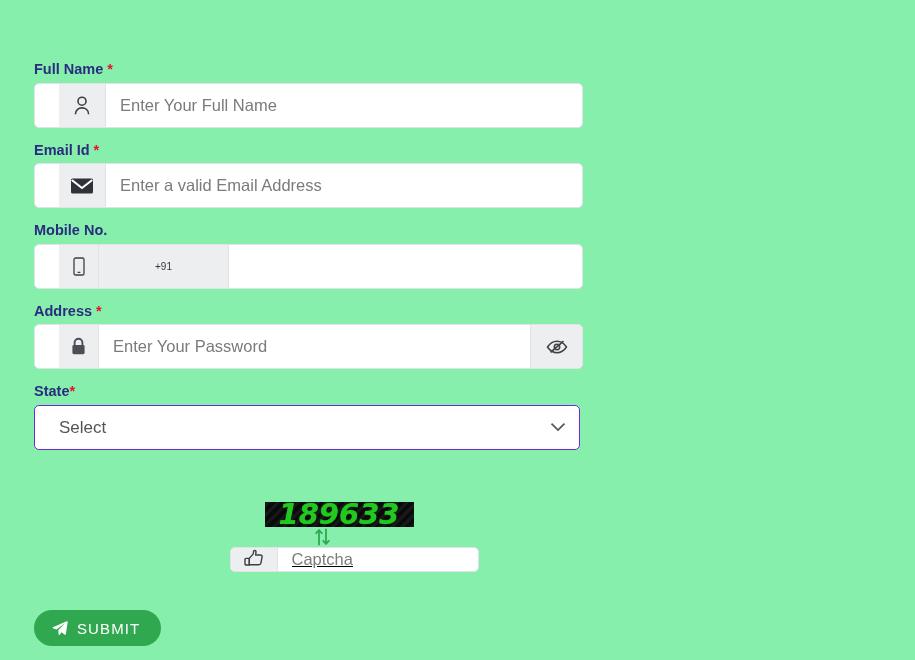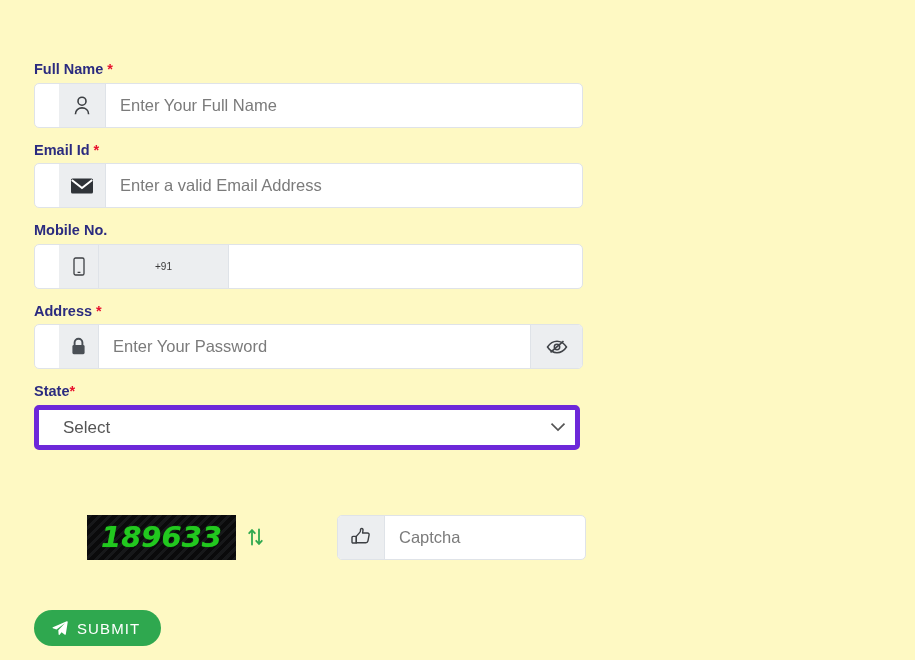--- a/index.html
+++ b/index.html
@@ -3,21 +3,21 @@
 <meta charset="utf-8">
 <style>
   * { box-sizing: border-box; }
   html, body {
     margin: 0; padding: 0;
     width: 915px; height: 660px;
     background: #ffffff;
     font-family: "Liberation Sans", sans-serif;
     overflow: hidden;
   }
-  .page { position: relative; width: 915px; height: 660px; background: #fef9c3; }
+  .page { position: relative; width: 915px; height: 660px; background: #86efac; }
   .form { position: absolute; left: 34px; top: 62px; width: 549px; }
 
   .field-label {
     font-size: 14.5px;
     font-weight: bold;
     color: #2b2b7f;
     line-height: 1;
     margin: 0 0 6px 0;
     display: block;
   }
@@ -82,45 +82,46 @@
     position: relative;
     width: 546px;
     height: 45px;
     margin-bottom: 4px;
   }
   select.state {
     width: 100%;
     height: 100%;
     -webkit-appearance: none;
     appearance: none;
-    border: 5px solid #6d28d9;
+    border: 1px solid #6d28d9;
     border-radius: 5px;
     background: #fff;
     padding: 0 34px 0 24px;
     font-size: 17px;
     color: #555;
     font-family: "Liberation Sans", sans-serif;
     outline: none;
   }
   .chev {
     position: absolute;
     right: 14px; top: 50%;
     transform: translateY(-50%);
     pointer-events: none;
     color: #555;
     display: flex;
   }
 
   .captcha-row {
     position: absolute;
-    left: 11px; top: 440px;
+    left: 4px; top: 440px;
     width: 560px;
     height: 70px;
     display: flex;
     align-items: center;
+    flex-direction: column;
   }
   .captcha-img {
     position: relative;
     width: 149px;
     height: 45px;
     margin-left: 42px;
     background-color: #111112;
     background-image: repeating-linear-gradient(
       -45deg,
       #17181a 0px, #17181a 3px,
@@ -149,20 +150,21 @@
   .captcha-input-group {
     margin-left: 72px;
     display: flex;
     align-items: stretch;
     width: 249px;
     height: 45px;
     border: 1px solid #dfe3e8;
     border-radius: 5px;
     overflow: hidden;
     background: #fff;
+    text-decoration: underline;
   }
 
   .submit-row {
     position: absolute;
     left: 0; top: 548px;
     width: 624px;
     display: flex;
     justify-content: flex-start;
   }
   .submit-btn {

